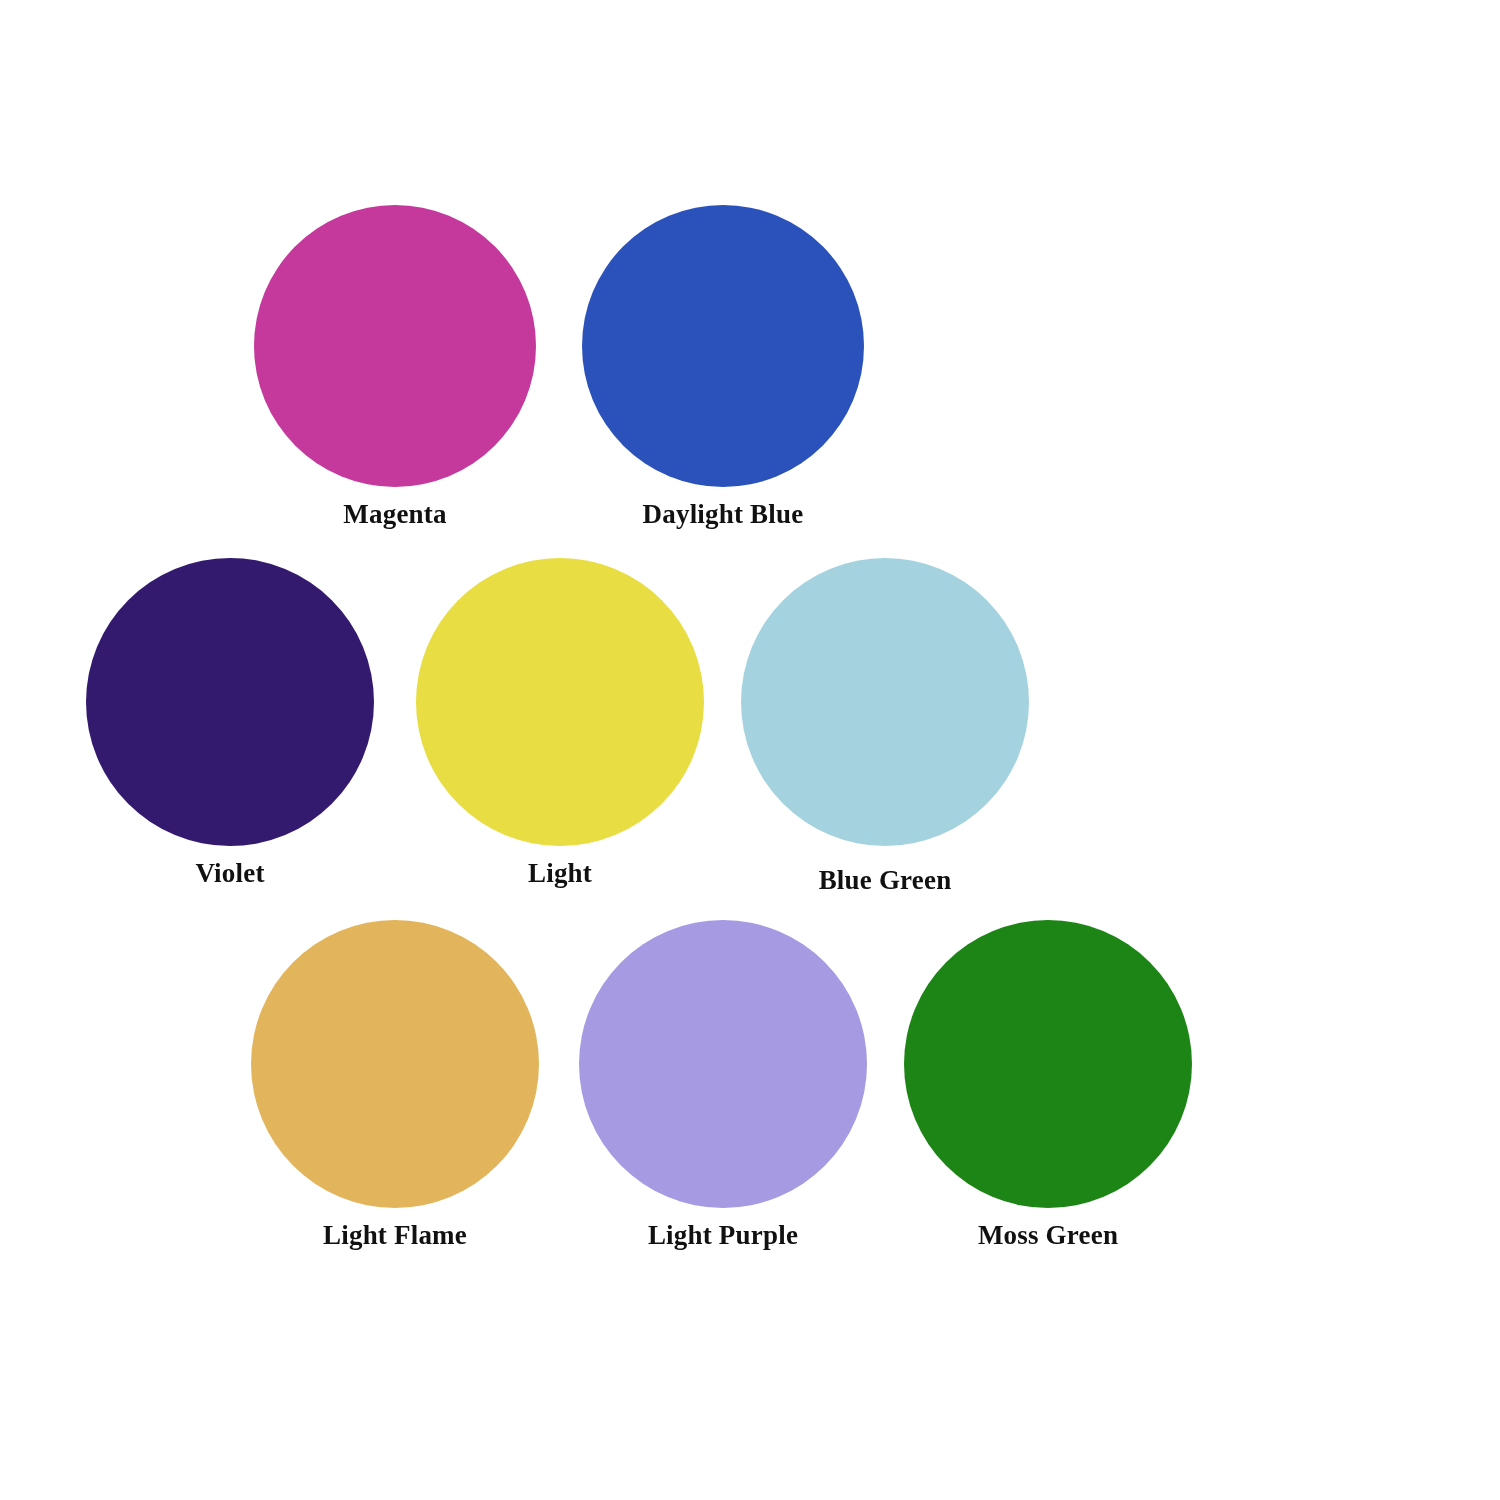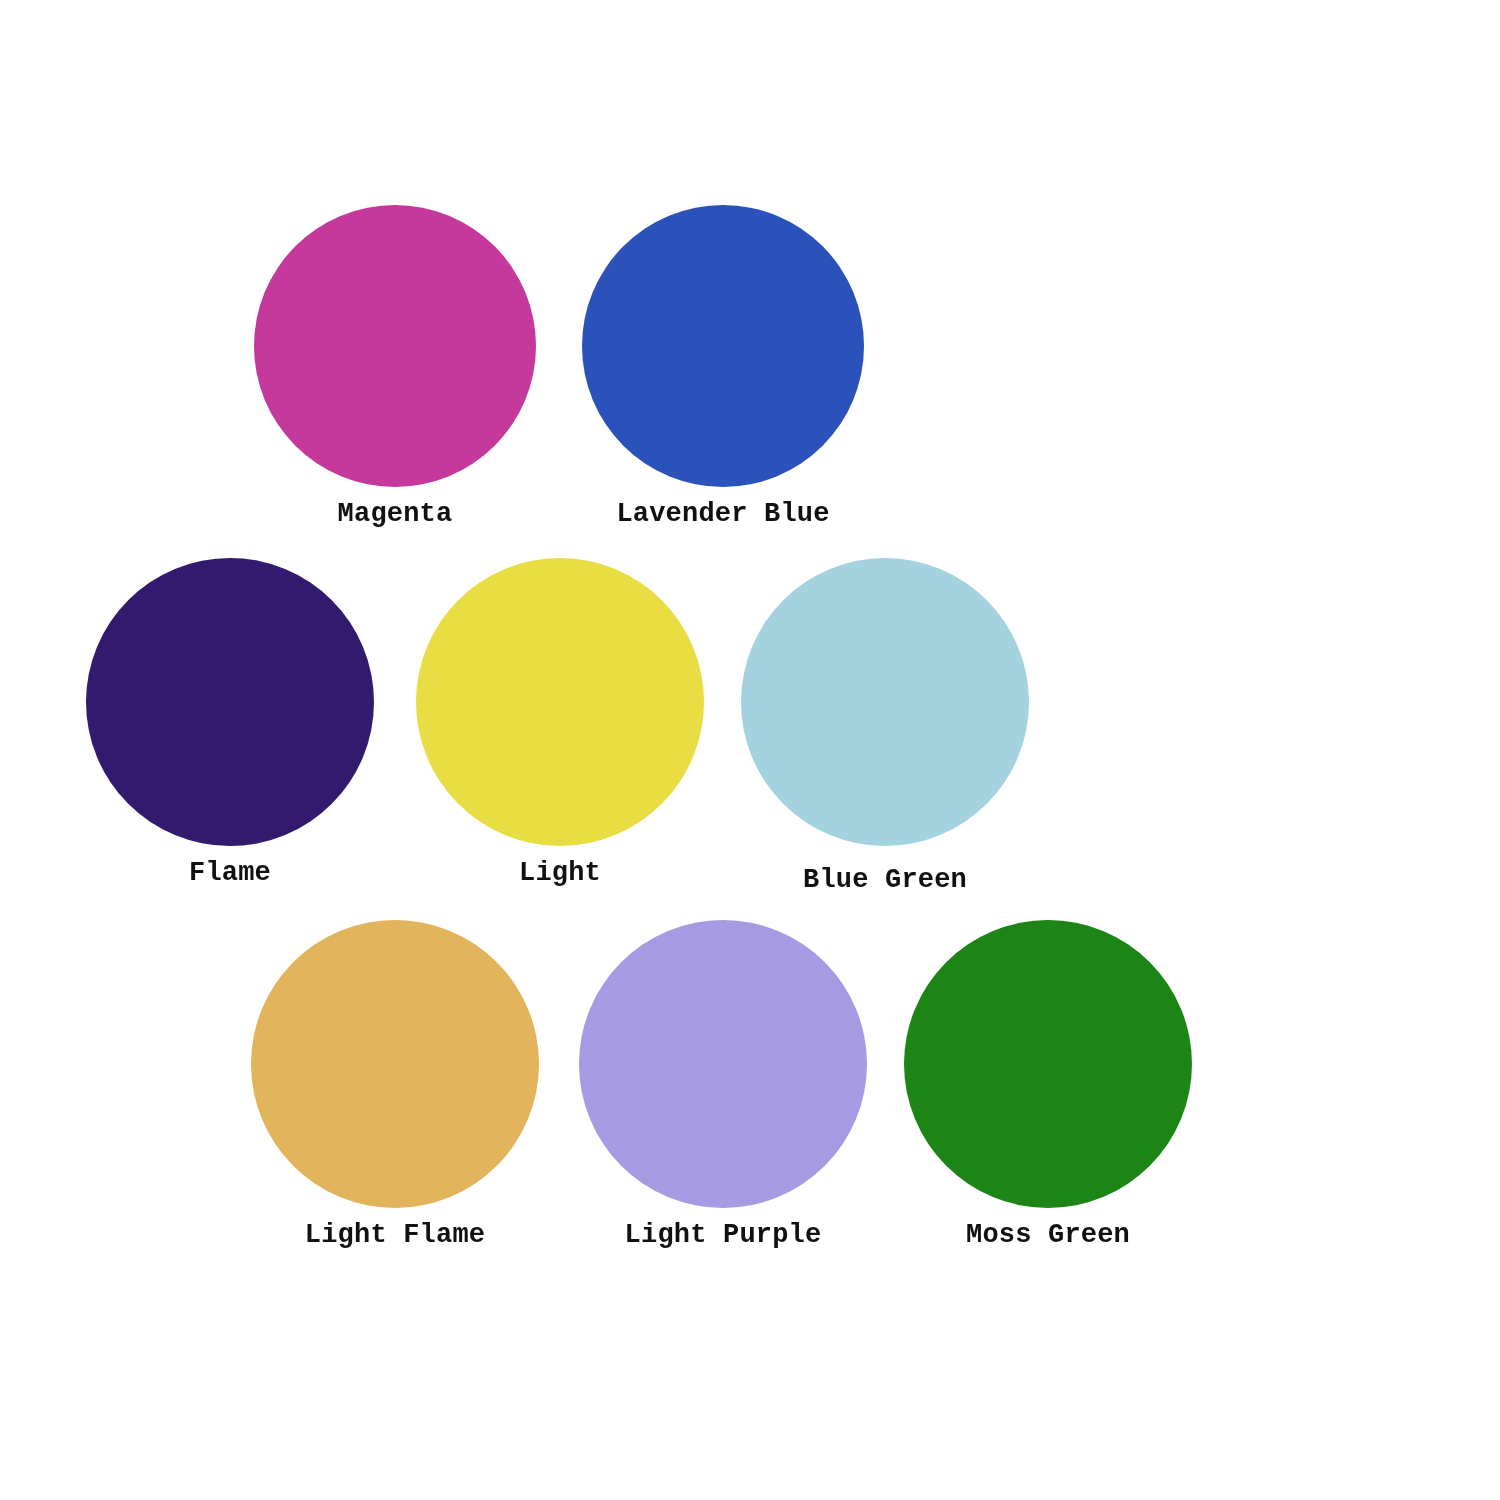--- a/index.html
+++ b/index.html
@@ -24,21 +24,21 @@
     display: flex;
     flex-direction: column;
     align-items: center;
   }
   .dot {
     border-radius: 50%;
     display: block;
   }
   .dot-label {
     margin-top: 13px;
-    font-family: Liberation Mono, monospace;
+    font-family: Liberation Serif, serif;
     font-weight: bold;
     font-size: 27px;
     line-height: 1.05;
     color: #111111;
     letter-spacing: 0.2px;
     text-align: center;
     white-space: nowrap;
   }
   
   .r1 { top: 205px; }
@@ -67,27 +67,27 @@
 
 <div id="canvas" style="background: rgb(255, 255, 255);">
 
   <div class="swatch r1 c1">
     <span class="dot" style="background-color: rgb(196, 57, 155);"></span>
     <span class="dot-label" style="color: rgb(17, 17, 17);">Magenta</span>
   </div>
 
   <div class="swatch r1 c2">
     <span class="dot" style="background-color: rgb(43, 82, 187);"></span>
-    <span class="dot-label" style="color: rgb(17, 17, 17);">Lavender Blue</span>
+    <span class="dot-label" style="color: rgb(17, 17, 17);">Daylight Blue</span>
   </div>
 
 
   <div class="swatch r2 c1">
     <span class="dot" style="background-color: rgb(51, 26, 110);"></span>
-    <span class="dot-label" style="color: rgb(17, 17, 17);">Flame</span>
+    <span class="dot-label" style="color: rgb(17, 17, 17);">Violet</span>
   </div>
 
   <div class="swatch r2 c2">
     <span class="dot" style="background-color: rgb(232, 221, 66);"></span>
     <span class="dot-label" style="color: rgb(17, 17, 17);">Light</span>
   </div>
 
   <div class="swatch r2 c3">
     <span class="dot" style="background-color: rgb(164, 210, 223);"></span>
     <span class="dot-label" style="color: rgb(17, 17, 17); margin-top: 20px;">Blue Green</span>

